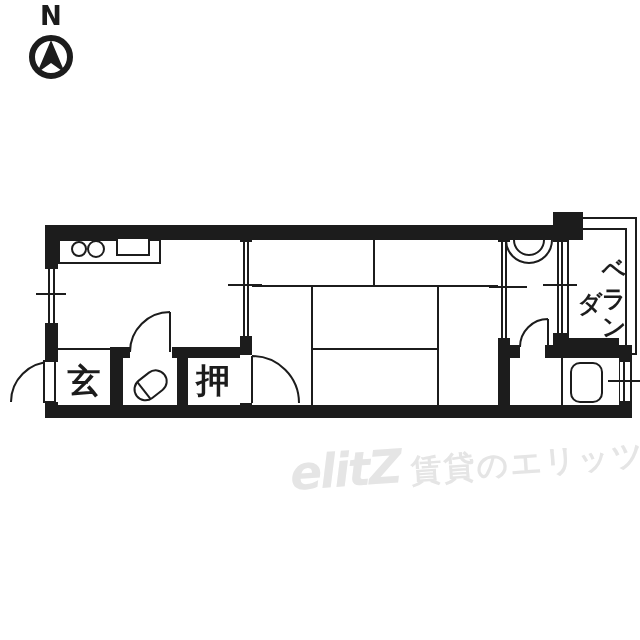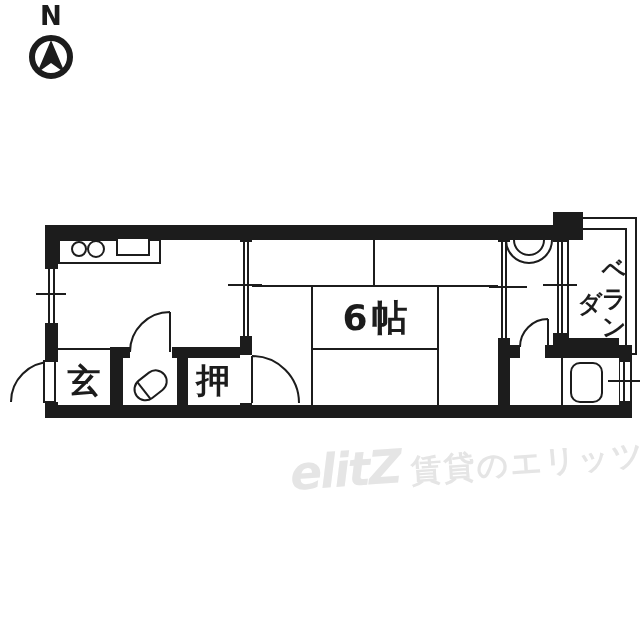--- a/index.html
+++ b/index.html
@@ -111,18 +111,17 @@
       <g transform="rotate(-38 151 385)">
         <rect x="133" y="374" width="35" height="22" rx="11" ry="11" fill="#ffffff"></rect>
         <line x1="142" y1="374" x2="142" y2="396"></line>
       </g>
 
       <circle cx="51" cy="57" r="19" stroke-width="6"></circle>
       <path d="M 51 40 L 65 73 L 51 63 L 37 73 Z" fill="#1c1c1c" stroke="none"></path>
     </g>
   </svg>
 
-  <div class="lbl" style="left:315px;top:300px;width:124px;font-size:36px;letter-spacing:4px;">6帖</div>
   <div class="lbl" style="left:60px;top:364px;width:48px;font-size:33px;">玄</div>
   <div class="lbl" style="left:189px;top:363px;width:48px;font-size:34px;">押</div>
   <div class="lbl vtext" style="left:578px;top:231px;height:112px;font-size:24px;">ベランダ</div>
 
 </div>
 
 </body></html>

